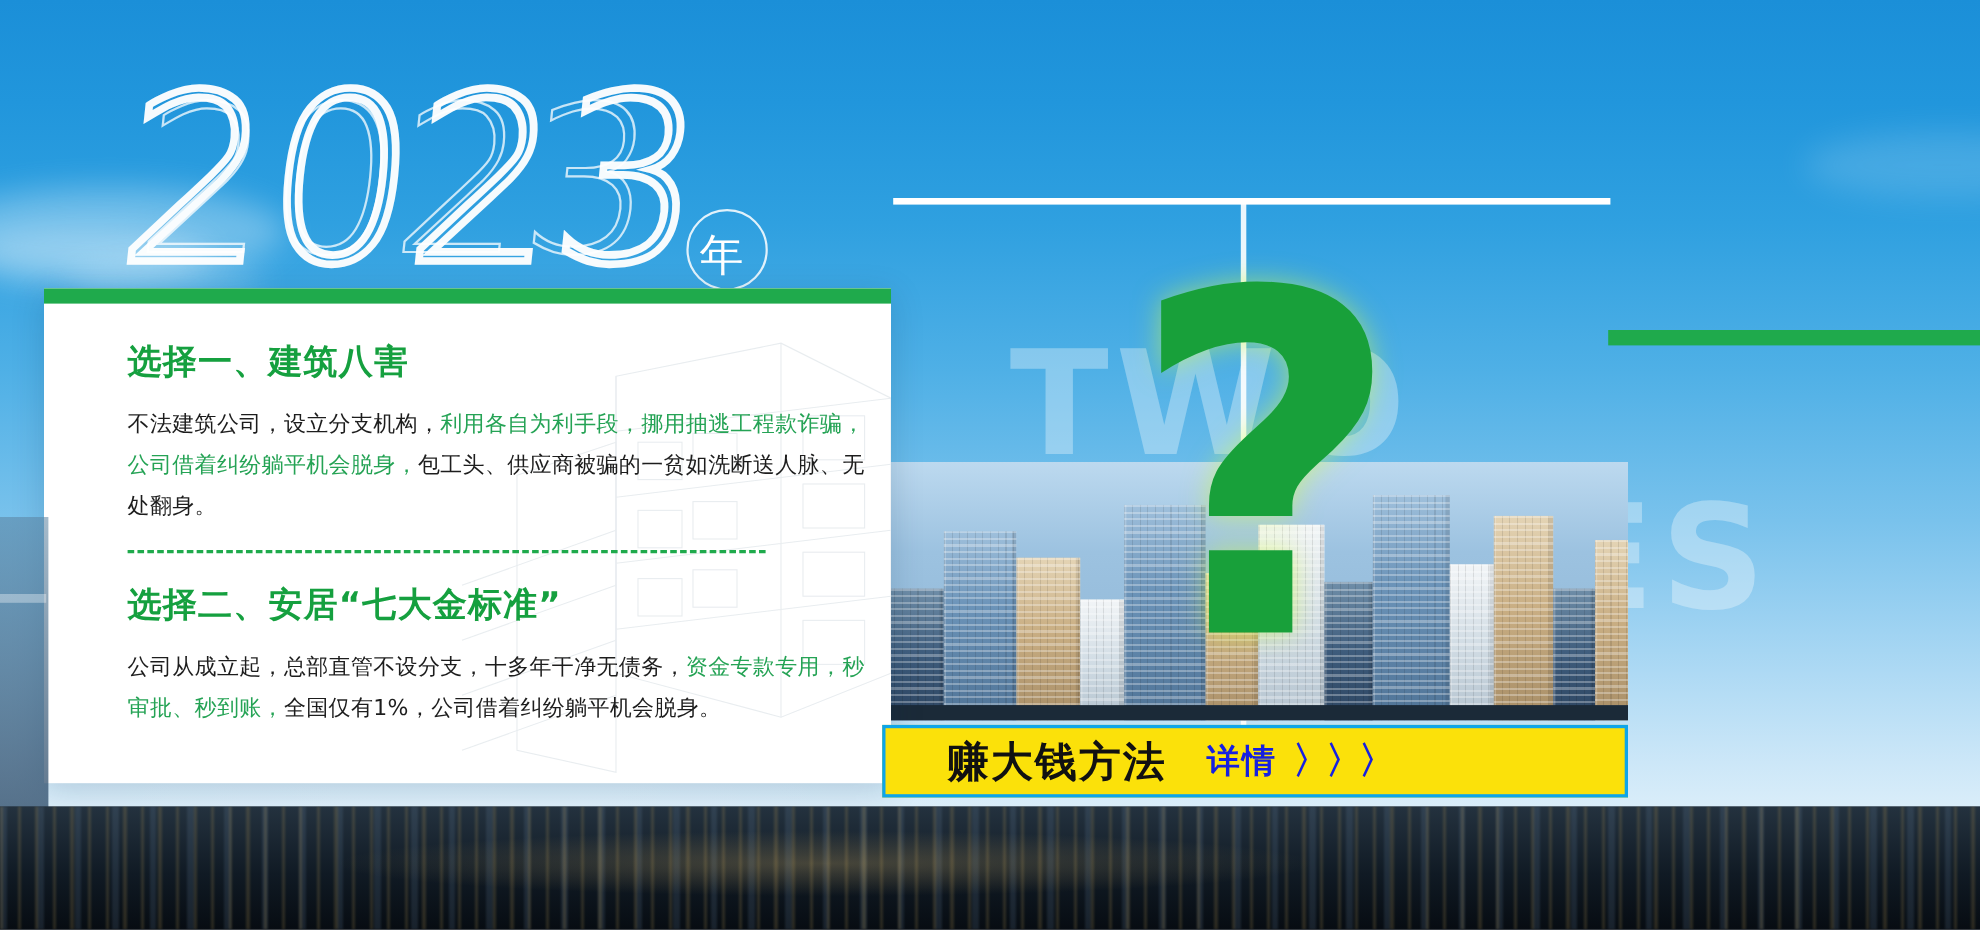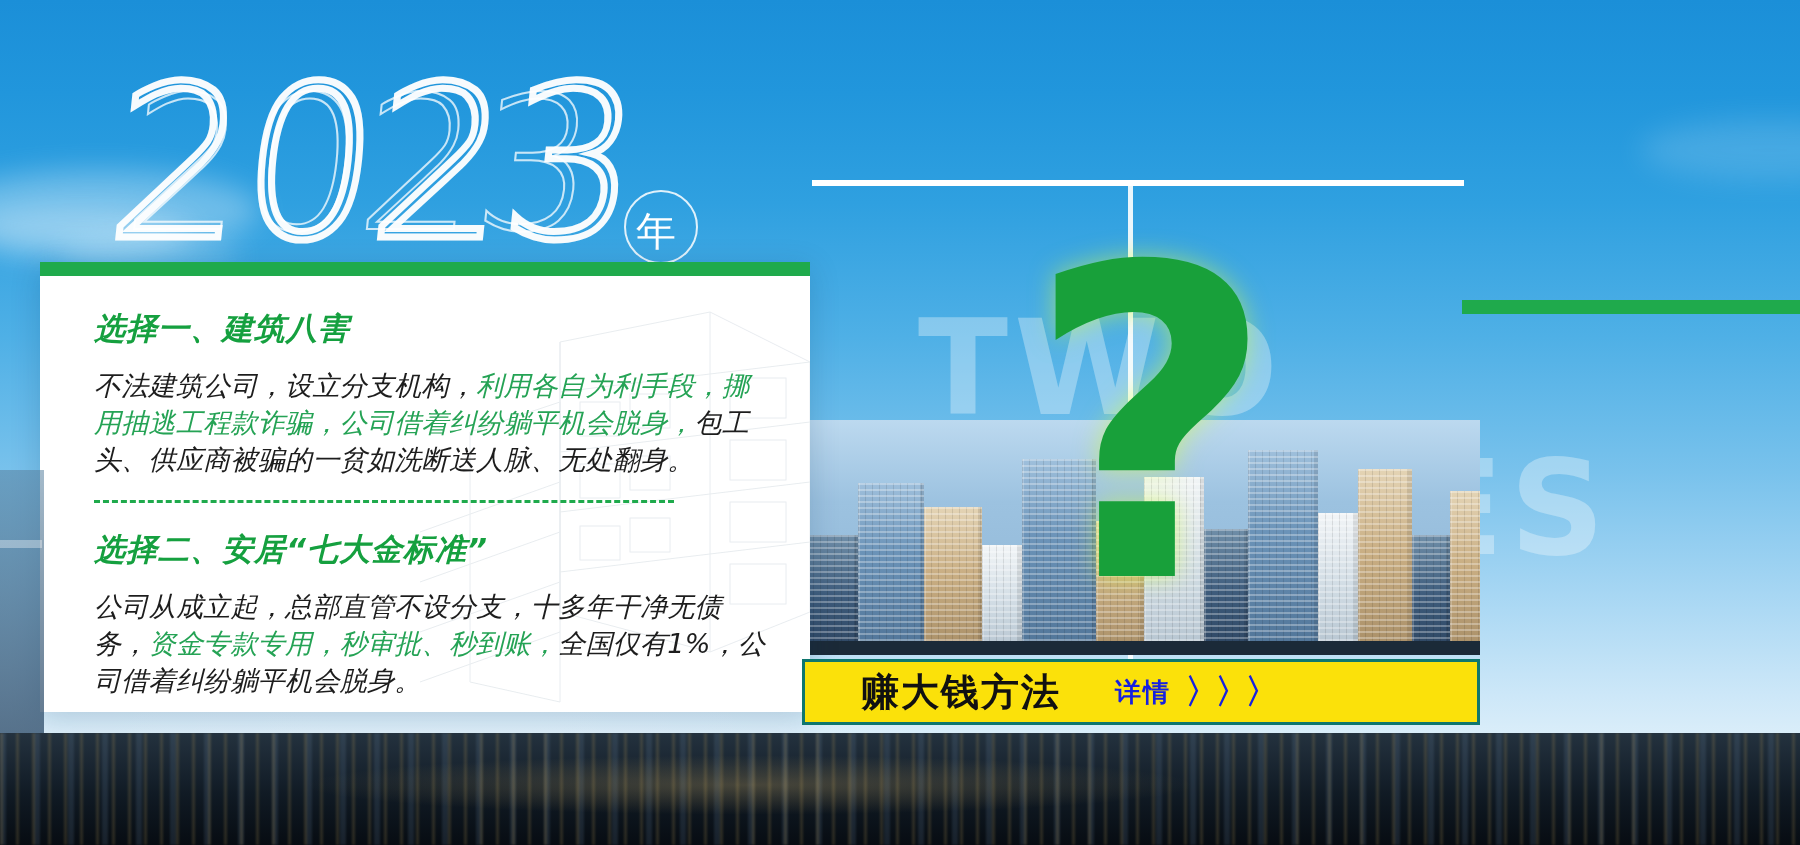--- a/index.html
+++ b/index.html
@@ -200,32 +200,32 @@
     width: 100%; height: 14px;
     background: #1faa4c;
   }
   .card-blueprint {
     position: absolute;
     right: -30px; top: 20px;
     width: 430px; height: 430px;
     opacity: .55;
     pointer-events: none;
   }
-  .card-inner { position: absolute; left: 54px; top: 46px; width: 690px; font-style: italic; }
+  .card-inner { position: absolute; left: 76px; top: 46px; width: 690px; }
 
   .sec-title {
     font-size: 31px;
     font-weight: 700;
     color: #15a03f;
     letter-spacing: 1px;
     font-family: "DejaVu Sans", sans-serif;
   }
   .sec-body {
     margin-top: 17px;
-    font-size: 27px;
+    font-size: 20px;
     line-height: 37px;
     color: #1d1d1d;
     letter-spacing: .3px;
     max-width: 680px;
     font-family: "DejaVu Sans", sans-serif;
   }
   .sec-body .g { color: #25a355; }
 
   .divider {
     margin: 22px 0 0 0;
@@ -235,33 +235,33 @@
   .sec2 { margin-top: 26px; }
 
   
   .cta {
     position: absolute;
     left: 802px; top: 659px;
     width: 678px; height: 66px;
     background: #fbe10a;
     display: flex;
     align-items: center;
-    border: 3px solid #0f766e;
+    border: 3px solid #0ea5e9;
   }
   .cta-left {
     margin-left: 56px;
     font-size: 38px;
     font-weight: 700;
     color: #111111;
     letter-spacing: 2px;
     font-family: "DejaVu Sans", sans-serif;
   }
   .cta-right {
-    margin-left: 54px;
-    font-size: 26px;
+    margin-left: 36px;
+    font-size: 30px;
     font-weight: 700;
     color: #1620e0;
     letter-spacing: 2px;
     font-family: "DejaVu Sans", sans-serif;
   }
   .cta-arrows {
     margin-left: 14px;
     font-size: 34px;
     font-weight: 700;
     color: #1620e0;

